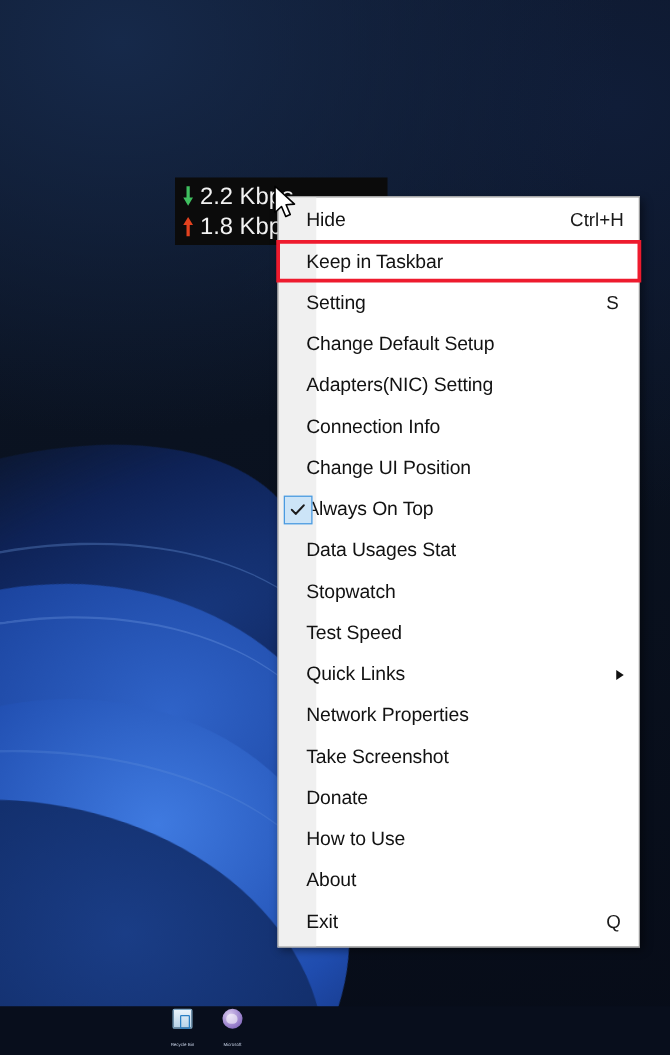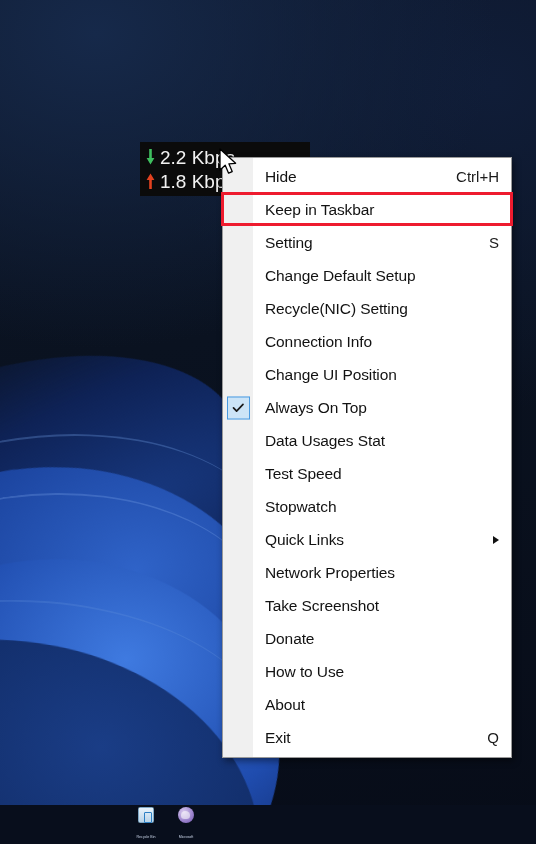--- a/index.html
+++ b/index.html
@@ -184,35 +184,35 @@
     left: 0; top: 0; bottom: 0;
     width: 30px;
     background: #f0f0f0;
     pointer-events: none;
   }
   .mi {
     position: relative;
     height: 33px;
     display: flex;
     align-items: center;
-    padding-left: 42px;
+    padding-left: 22px;
     padding-right: 12px;
     font-size: 15.5px;
     color: #121212;
     cursor: default;
     z-index: 1;
   }
   .mi-label { flex: 1 1 auto; white-space: nowrap; letter-spacing: -0.1px; }
   .mi-accel {
     flex: 0 0 auto;
     font-size: 15px;
     color: #1a1a1a;
     margin-left: 24px;
     min-width: 14px;
-    text-align: right;
+    text-align: left;
   }
   .mi-arrow {
     flex: 0 0 auto;
     width: 0; height: 0;
     margin-left: 10px;
     border-left: 6px solid #111;
     border-top: 4.5px solid transparent;
     border-bottom: 4.5px solid transparent;
   }
   .check-box {
@@ -303,44 +303,44 @@
         <span class="mi-label">Keep in Taskbar</span>
       </div>
       <div class="mi">
         <span class="mi-label">Setting</span>
         <span class="mi-accel">S</span>
       </div>
       <div class="mi">
         <span class="mi-label">Change Default Setup</span>
       </div>
       <div class="mi">
-        <span class="mi-label">Recycle(NIC) Setting</span>
+        <span class="mi-label">Adapters(NIC) Setting</span>
       </div>
       <div class="mi">
         <span class="mi-label">Connection Info</span>
       </div>
       <div class="mi">
         <span class="mi-label">Change UI Position</span>
       </div>
       <div class="mi">
         <span class="check-box">
           <svg width="13" height="11" viewBox="0 0 13 11">
             <polyline points="1.5,5.4 4.6,8.6 11,1.8" fill="none" stroke="#1b1b1b" stroke-width="1.7" stroke-linecap="round" stroke-linejoin="round"></polyline>
           </svg>
         </span>
         <span class="mi-label">Always On Top</span>
       </div>
       <div class="mi">
         <span class="mi-label">Data Usages Stat</span>
       </div>
       <div class="mi">
+        <span class="mi-label">Stopwatch</span>
+      </div>
+      <div class="mi">
         <span class="mi-label">Test Speed</span>
-      </div>
-      <div class="mi">
-        <span class="mi-label">Stopwatch</span>
       </div>
       <div class="mi">
         <span class="mi-label">Quick Links</span>
         <span class="mi-arrow"></span>
       </div>
       <div class="mi">
         <span class="mi-label">Network Properties</span>
       </div>
       <div class="mi">
         <span class="mi-label">Take Screenshot</span>

